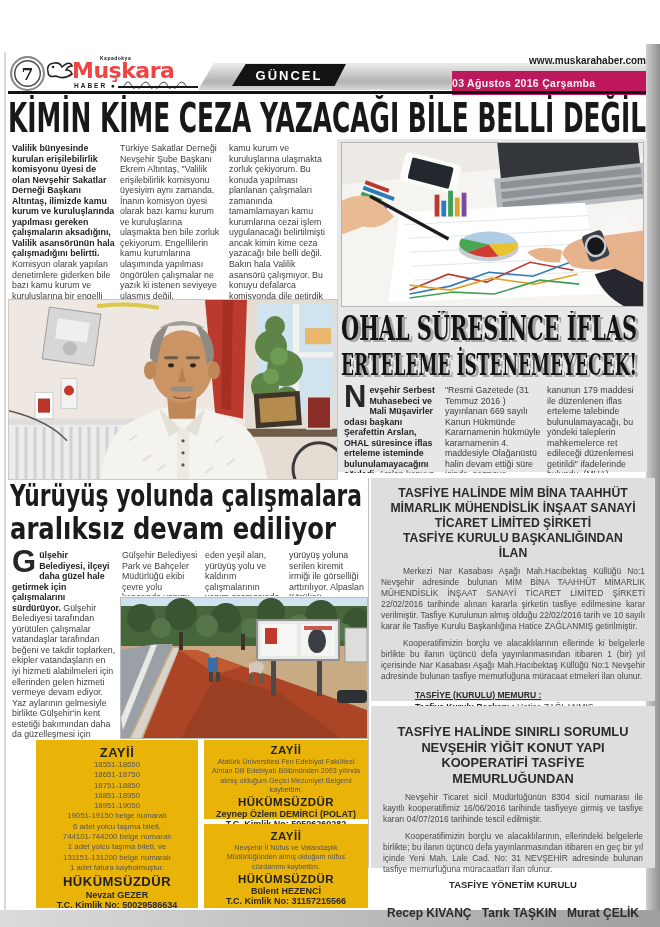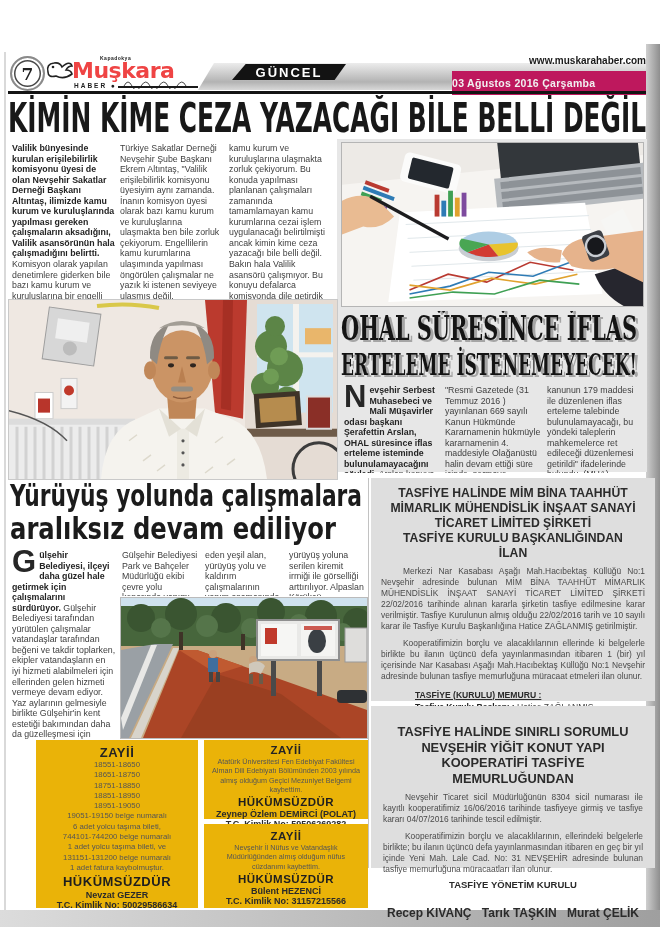--- a/index.html
+++ b/index.html
@@ -10,21 +10,21 @@
   
   .edge-right{left:646px;top:44px;width:14px;height:883px;background:linear-gradient(90deg,#cfcfcf,#8e8e8e);}
   .edge-bottom{left:0;top:910px;width:660px;height:17px;background:linear-gradient(90deg,#dcdcdc,#9f9f9f);}
   .edge-left{left:4px;top:52px;width:2px;height:858px;background:#d9d9d9;}
   
   .badge7{left:10px;top:56px;width:31px;height:31px;border-radius:50%;border:2px solid #8a8a8a;
           box-shadow:inset 0 0 0 2px #fff,inset 0 0 0 3.5px #4a4a4a;display:flex;align-items:center;justify-content:center;
           font-family:"DejaVu Serif",serif;font-size:17px;font-weight:bold;color:#222;background:#fff;}
   .graybar{left:198px;top:63px;width:448px;height:27px;background:linear-gradient(180deg,#ececec,#b3b3b3 70%,#d8d8d8);
            clip-path:polygon(16px 0,100% 0,100% 100%,0 100%);}
-  .guncel{left:232px;top:64px;width:114px;height:16px;background:#131313;clip-path:polygon(12% 0,100% 0,90% 100%,0 100%);
+  .guncel{left:232px;top:64px;width:114px;height:22px;background:#131313;clip-path:polygon(12% 0,100% 0,90% 100%,0 100%);
           display:flex;align-items:center;justify-content:center;color:#fff;font-weight:bold;font-size:13px;letter-spacing:2px;}
   .url{left:420px;top:55px;width:226px;text-align:right;font-size:10px;font-weight:bold;color:#1a1a1a;}
   .datebar{left:452px;top:71px;width:194px;height:24px;background:#be185d;color:#f1f1f1;display:flex;align-items:center;
            justify-content:flex-start;font-size:10.5px;font-weight:bold;letter-spacing:.3px;}
   .logo-region{left:100px;top:55px;font-size:5px;font-weight:bold;color:#222;letter-spacing:.5px;}
   .logo-title{left:72px;top:58px;font-size:22px;font-weight:800;color:#ef4444;letter-spacing:-.5px;font-family:"DejaVu Sans",sans-serif;}
   .logo-sub{left:74px;top:82px;font-size:6.5px;font-weight:bold;letter-spacing:2px;color:#1d1d1d;}
   .logo-line{left:118px;top:86px;width:80px;height:1.6px;background:#1a1a1a;}
   .rule{left:8px;top:91px;width:638px;height:3px;background:#141414;}
   

